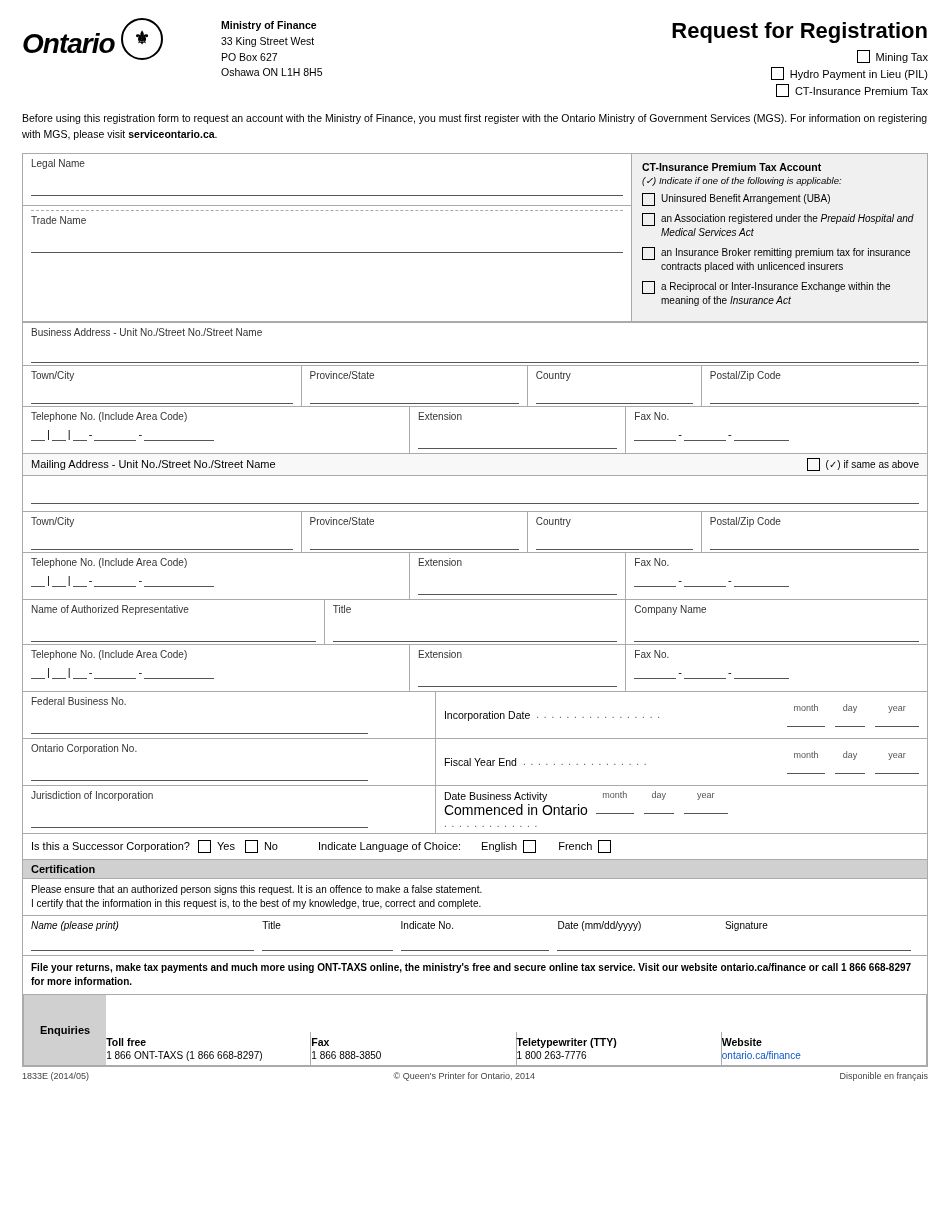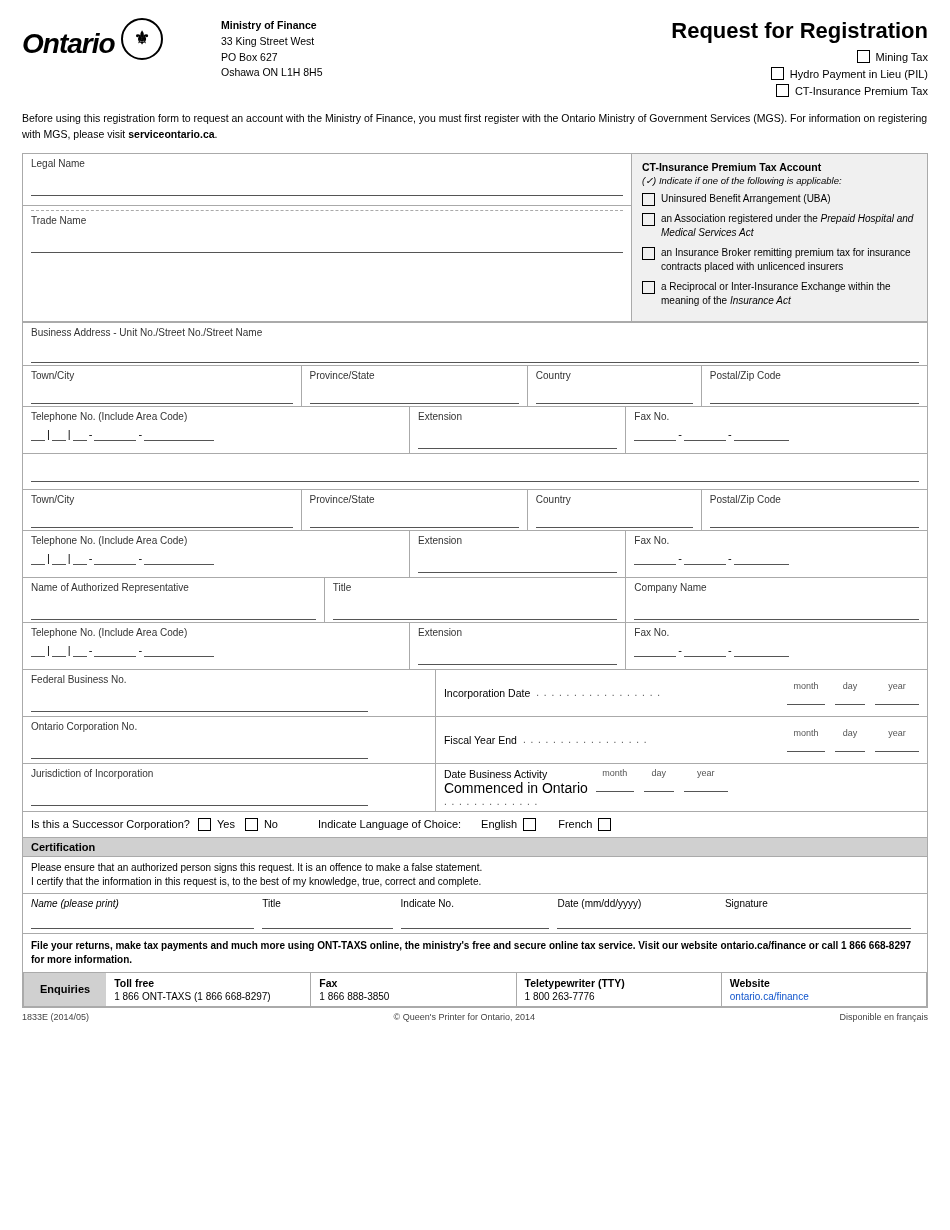--- a/index.html
+++ b/index.html
@@ -264,23 +264,24 @@
     .footer-notice strong { font-style: normal; font-weight: bold; }
     
     .enquiries-bar {
       display: flex;
       border: 1.5px solid #aaa;
       border-top: none;
       margin-top: 0;
     }
     .enq-cell {
       flex: 1;
-      padding: 4px 8px;
+      padding: 4px 0;
       border-right: 1.5px solid #aaa;
       font-size: 10px;
+      margin-top: 37px;
     }
     .enq-cell:last-child { border-right: none; }
     .enq-header { font-weight: bold; font-size: 10.5px; margin-bottom: 2px; }
     .enq-link { color: #1155cc; }
     .enq-label {
       background: #d0d0d0;
       padding: 4px 16px;
       font-weight: bold;
       font-size: 11px;
       display: flex;
@@ -436,20 +437,27 @@
           <span class="phone-sep"> - </span>
           <input class="phone-box" type="text" maxlength="1" style="width: 14px;">
           <input class="phone-box" type="text" maxlength="1" style="width: 14px;">
           <input class="phone-box" type="text" maxlength="1" style="width: 14px;">
           <span class="phone-sep"> - </span>
           <input class="phone-wide" type="text" style="width: 55px;">
         </div>
       </div>
     </div>
 
+    <div style="display:flex;align-items:center;border-bottom:1.5px solid #aaa;padding:4px 8px;background:#f8f8f8;">
+      <span>Mailing Address - Unit No./Street No./Street Name</span>
+      <div class="mailing-same">
+        <span class="checkbox-box"></span>
+        <span>(✓) if same as above</span>
+      </div>
+    </div>
 
     <div class="field-block" style="min-height:36px;">
       <input class="field-input" type="text" style="margin-top: 6px;">
     </div>
 
     <div class="address-row">
       <div class="address-cell">
         <div class="field-label">Town/City</div>
         <input class="field-input" type="text" style="margin-top: 4px;">
       </div>

